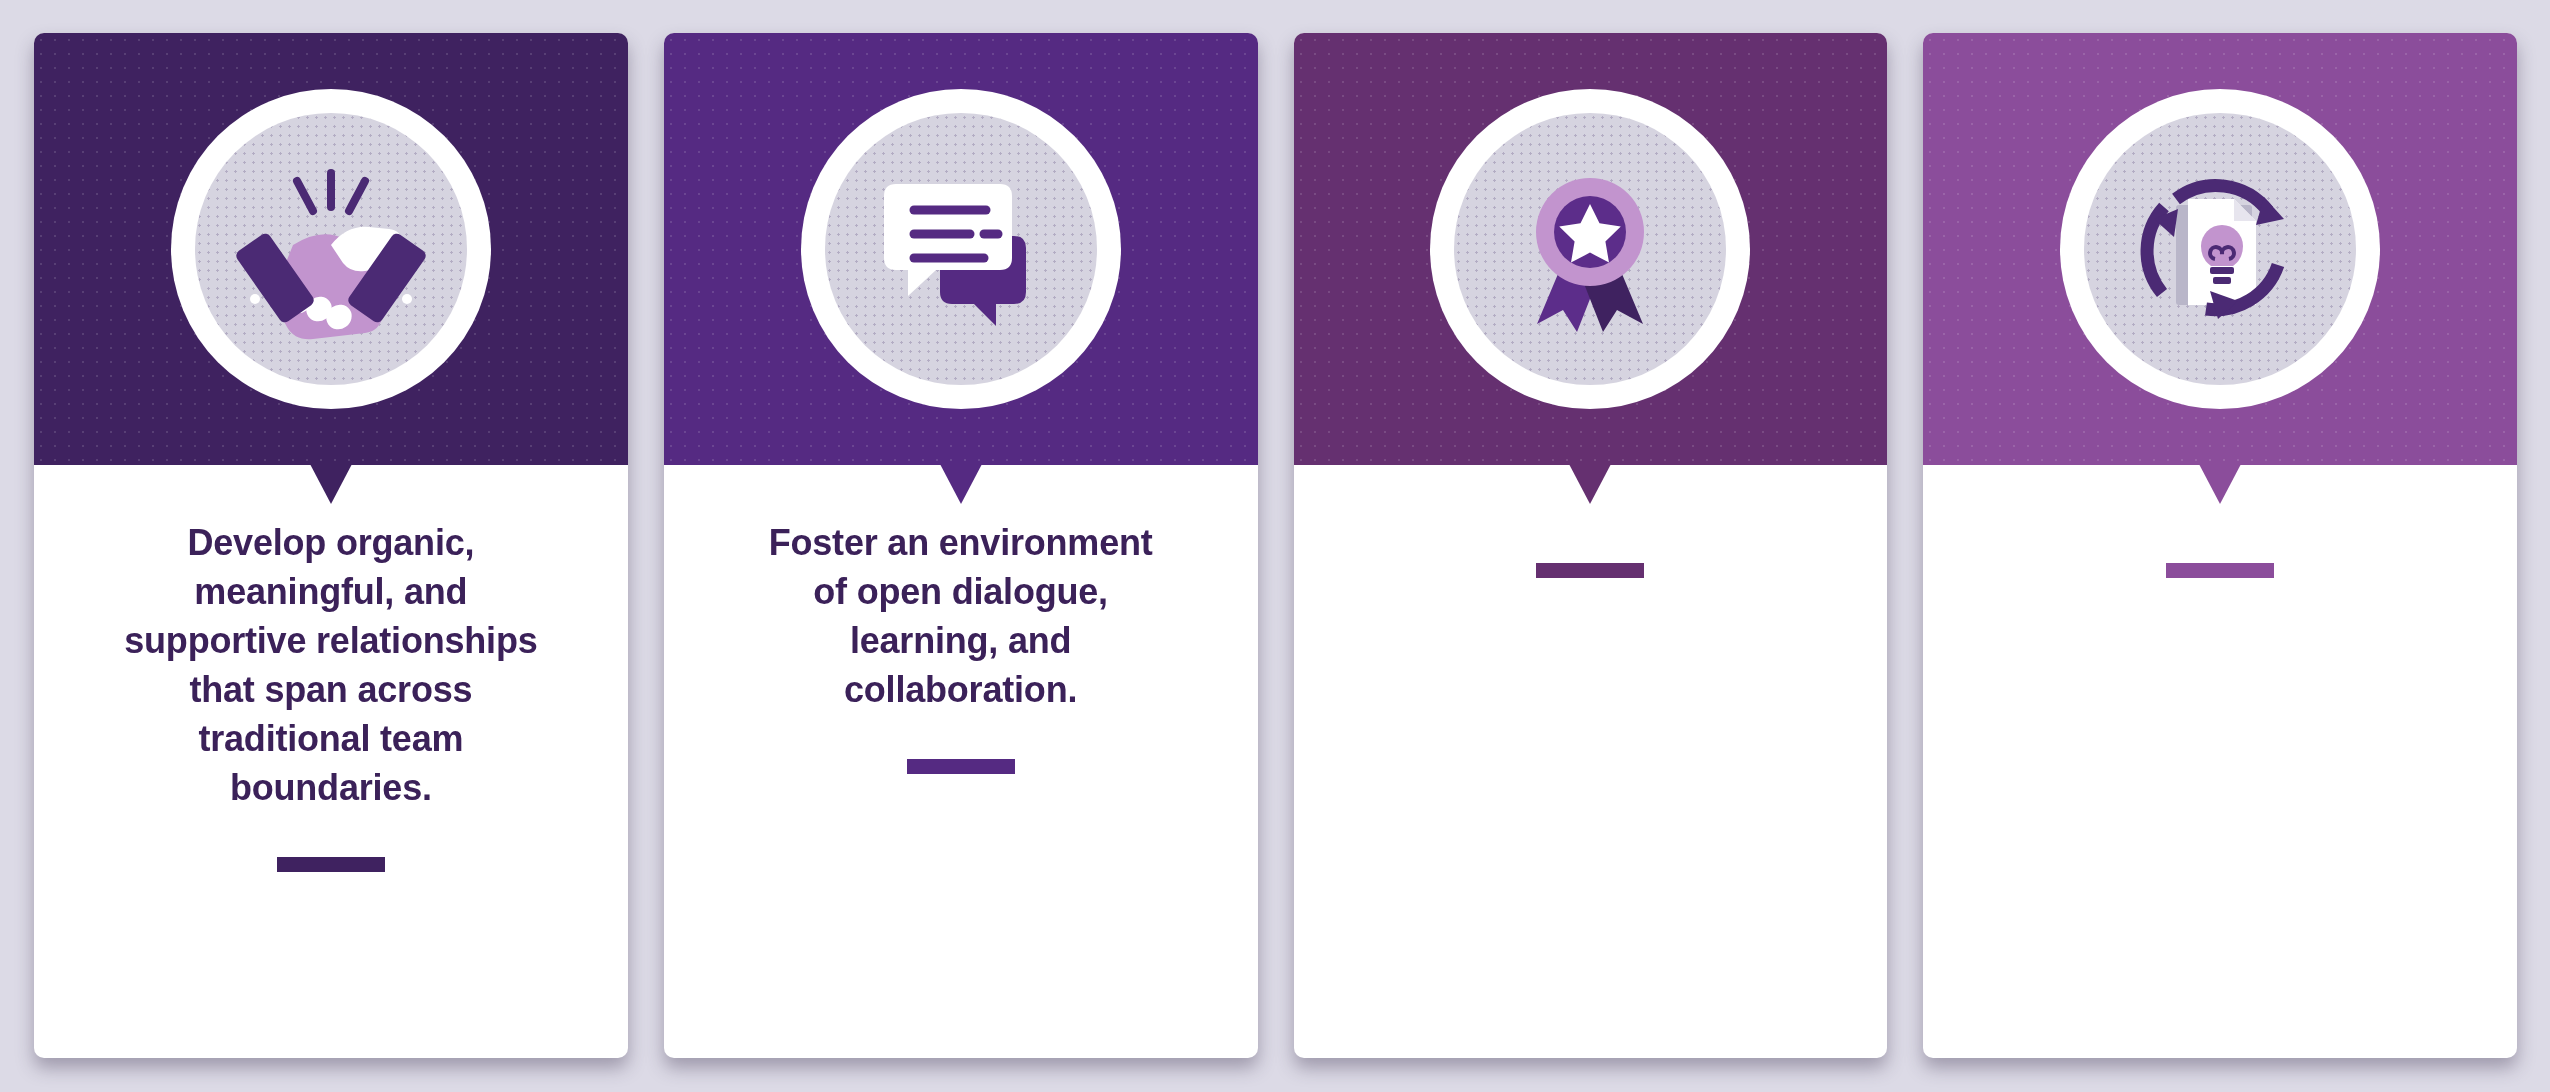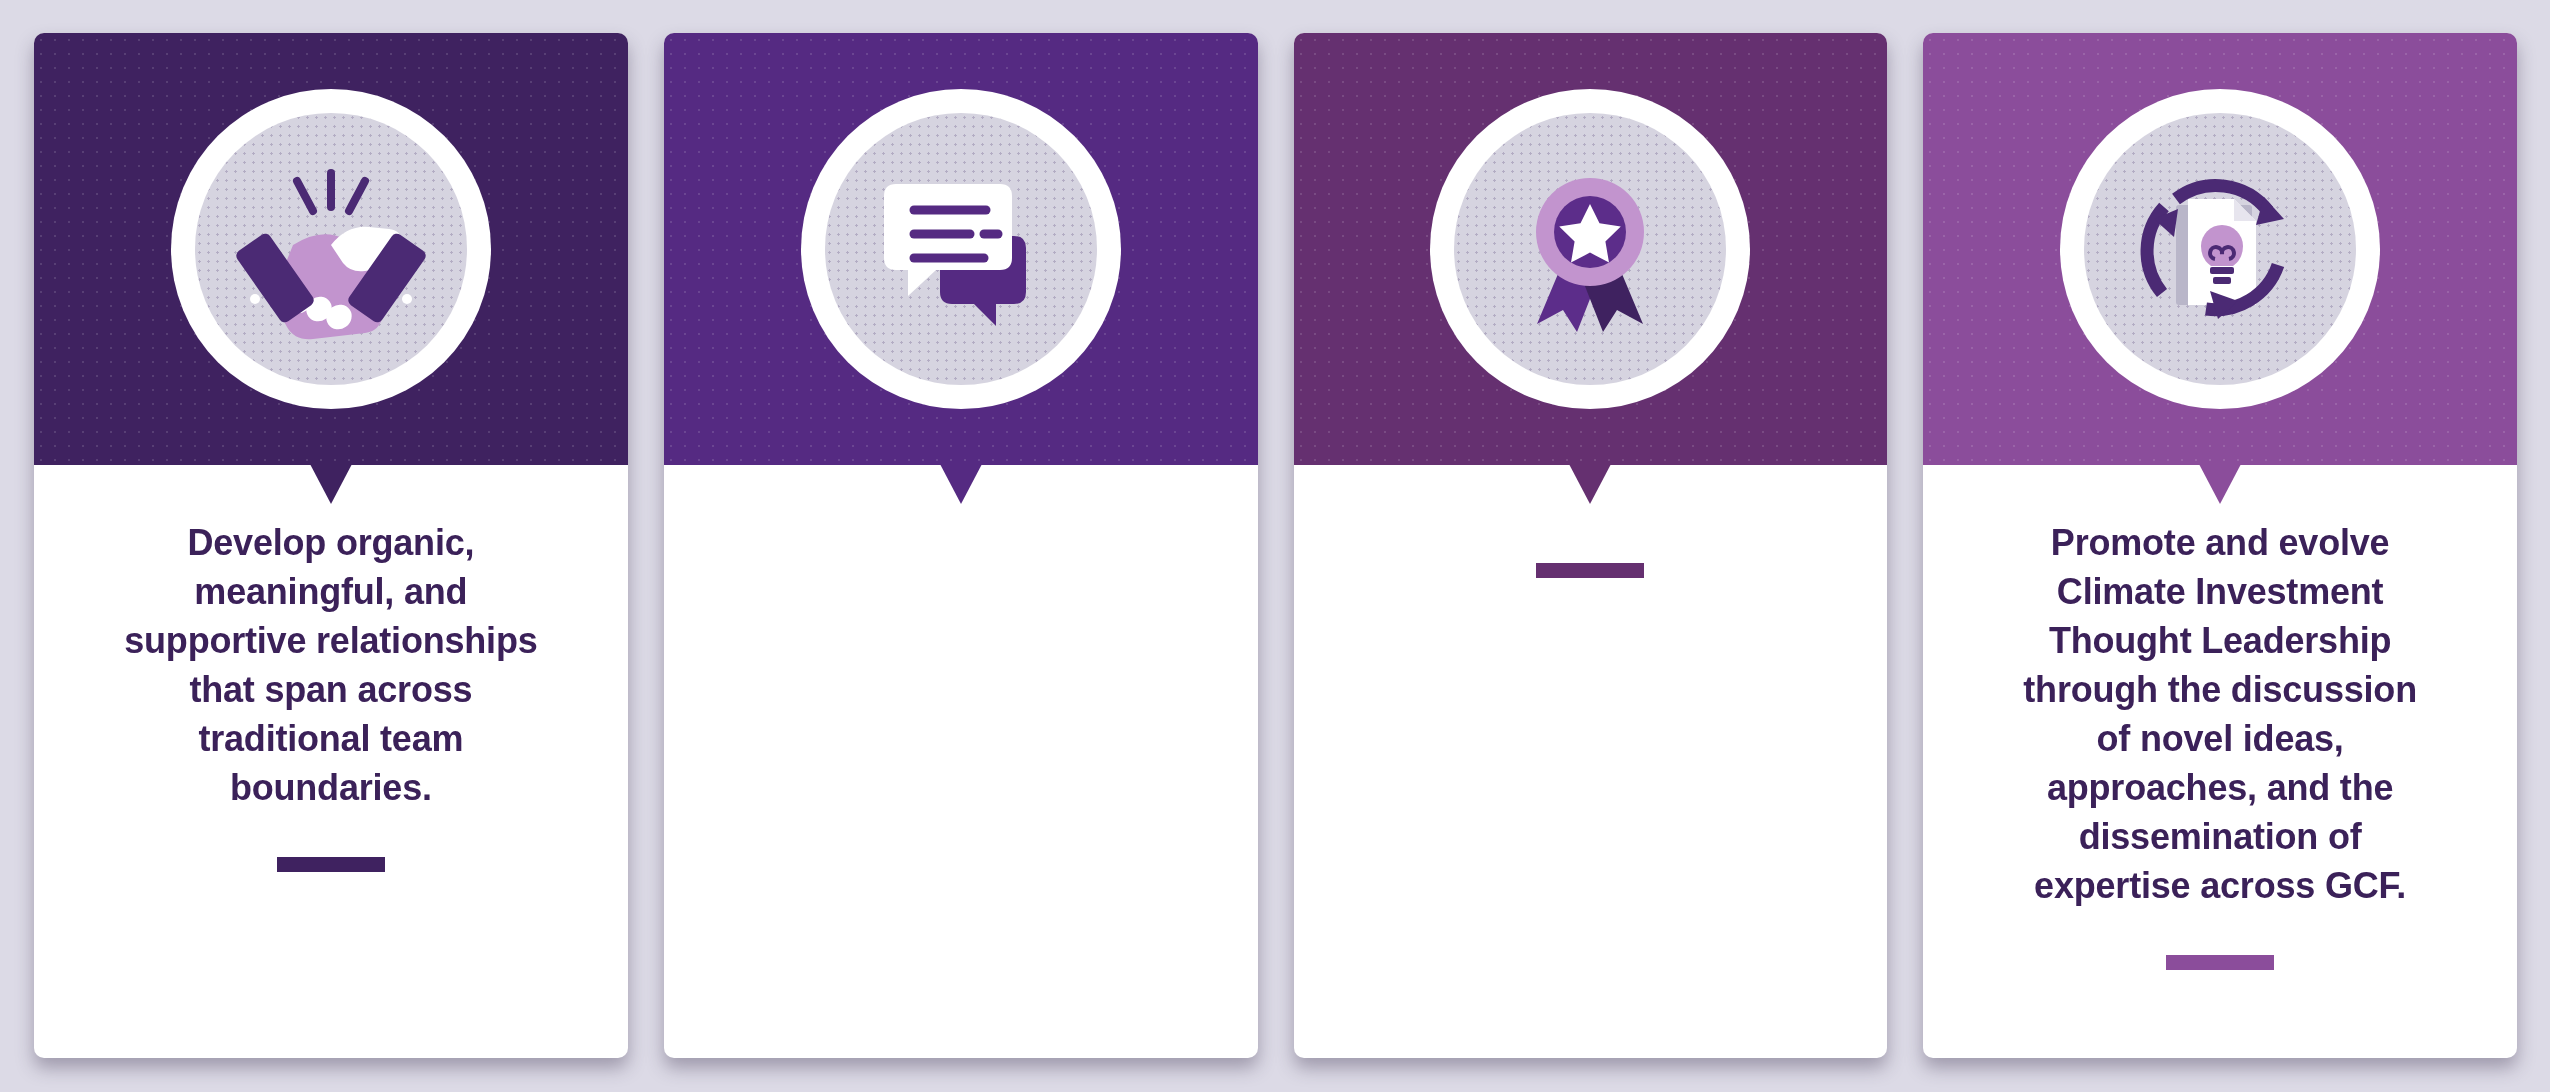--- a/index.html
+++ b/index.html
@@ -174,20 +174,27 @@
               <line x1="48" y1="56" x2="120" y2="56"></line>
               <line x1="48" y1="80" x2="104" y2="80"></line>
               <line x1="118" y1="80" x2="132" y2="80"></line>
               <line x1="48" y1="104" x2="118" y2="104"></line>
             </g>
           </svg>
           </span>
         </div>
       </div>
     </div>
+    <div class="card-body">
+      <p class="card-text">Foster an environment
+of open dialogue,
+learning, and
+collaboration.</p>
+      <div class="rule" style="color:#552a82"></div>
+    </div>
   </div>
 
   <div class="card">
     <div class="card-head" style="background-color:#653070;color:#653070">
       <div class="medallion">
         <div class="medallion-inner">
           <span>
           <svg width="190" height="190" viewBox="0 0 190 190">
 
             <path d="M68 108 l-26 62 l26 -14 l14 22 l22 -56 Z" fill="#5c2d8a"></path>
@@ -238,25 +245,17 @@
               <path d="M146 50 l20 22 l-28 6 Z"></path>
               <path d="M36 72 l24 -10 l-4 28 Z"></path>
               <path d="M100 172 l-8 -28 l28 10 Z"></path>
             </g>
           </svg>
           </span>
         </div>
       </div>
     </div>
     <div class="card-body">
-      <p class="card-text">Promote and evolve
-Climate Investment
-Thought Leadership
-through the discussion
-of novel ideas,
-approaches, and the
-dissemination of
-expertise across GCF.</p>
       <div class="rule" style="color:#8b4d9b"></div>
     </div>
   </div>
 
 </div>
 
 </body></html>

